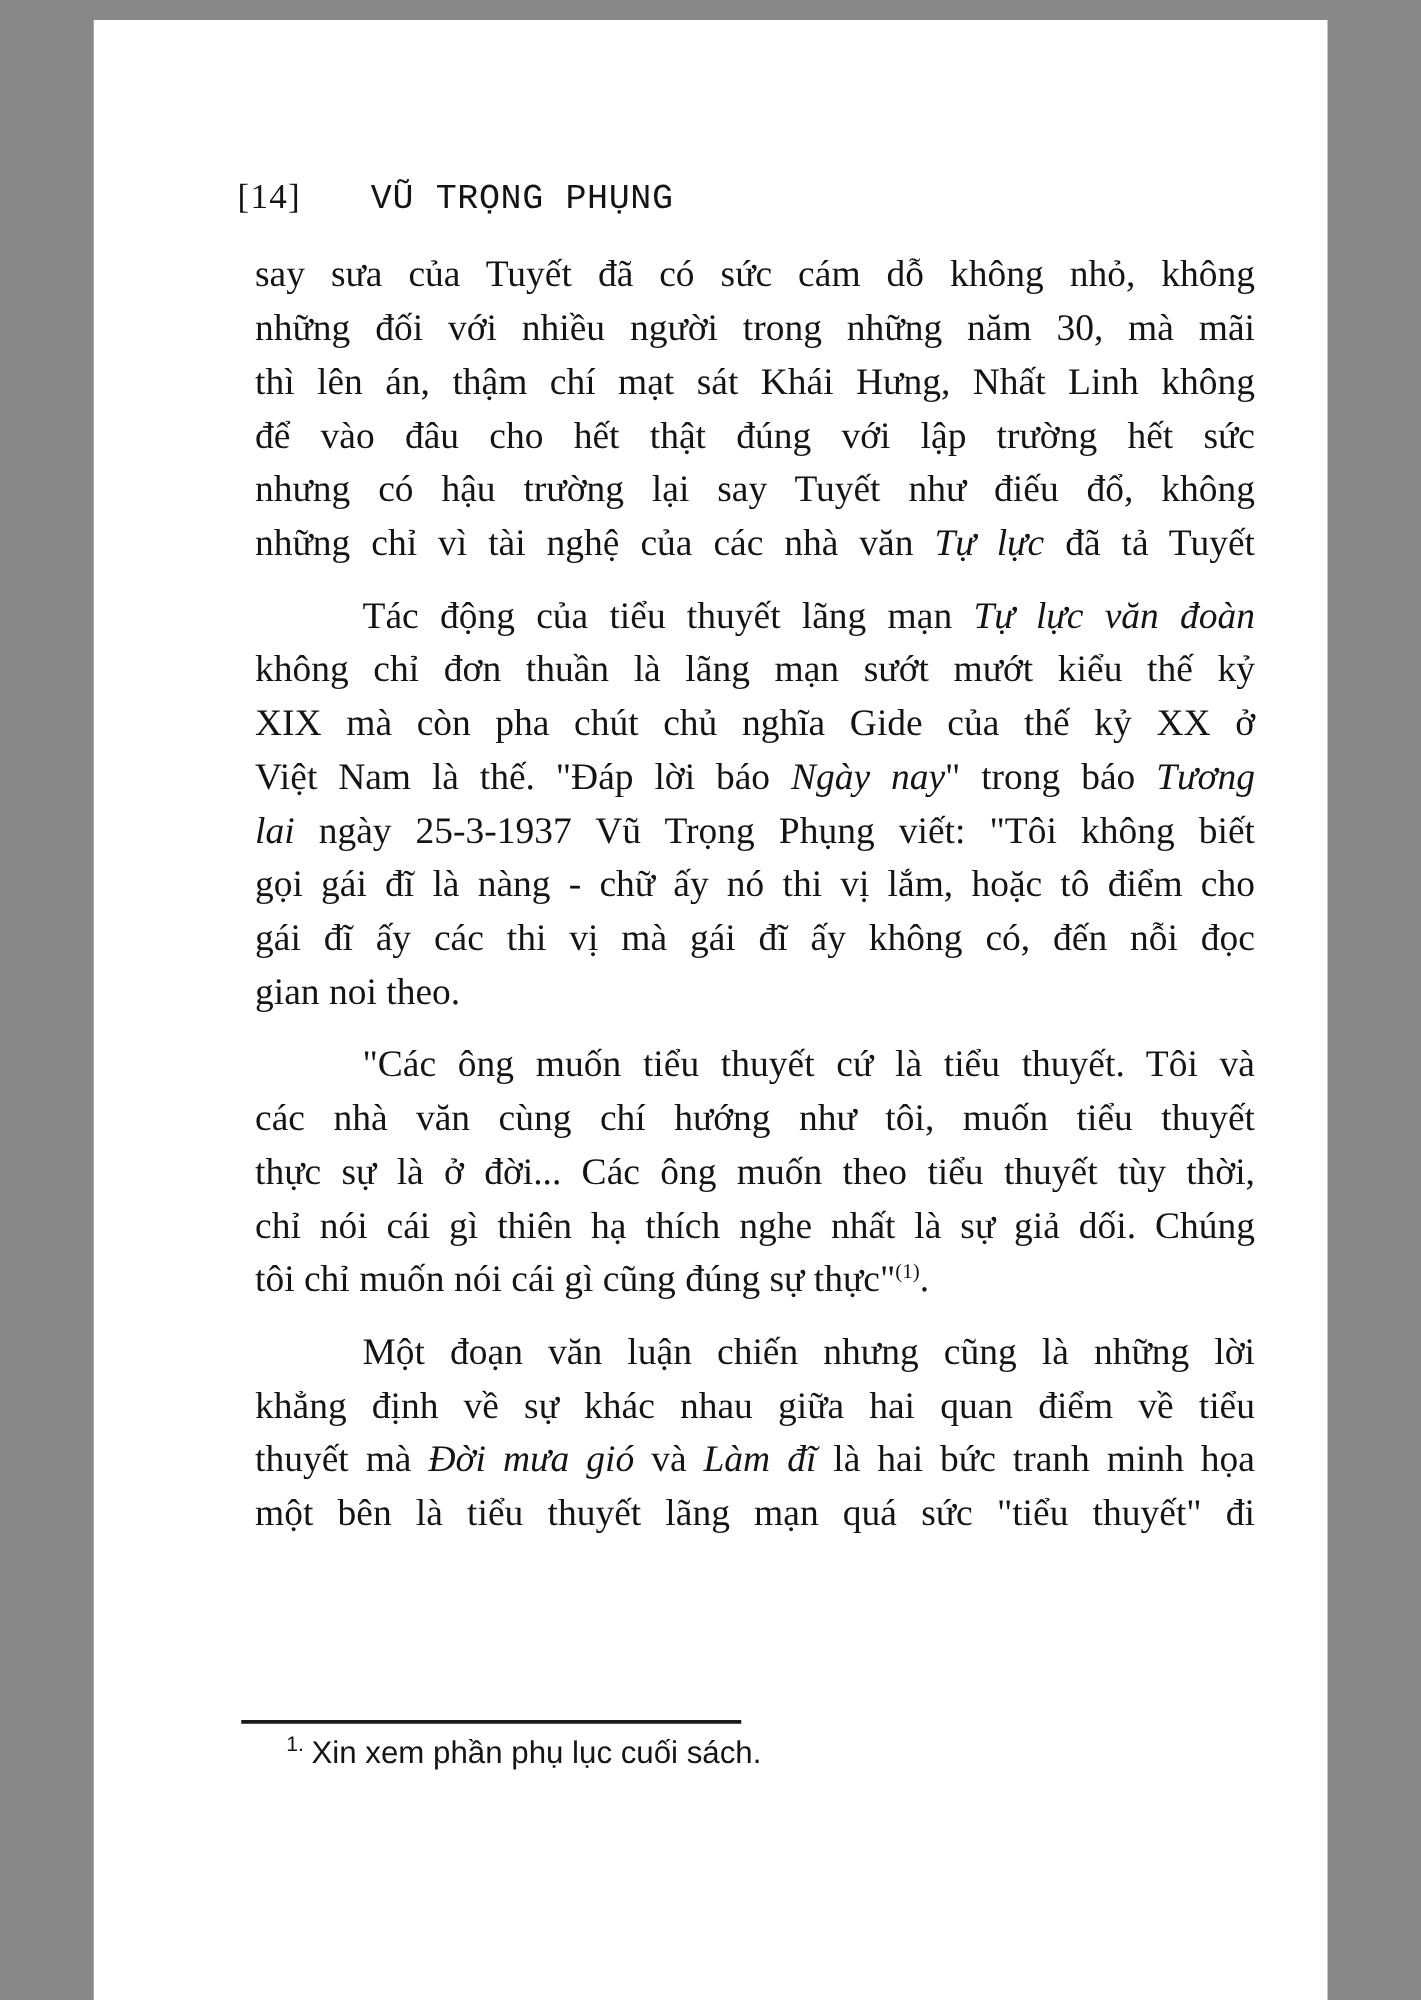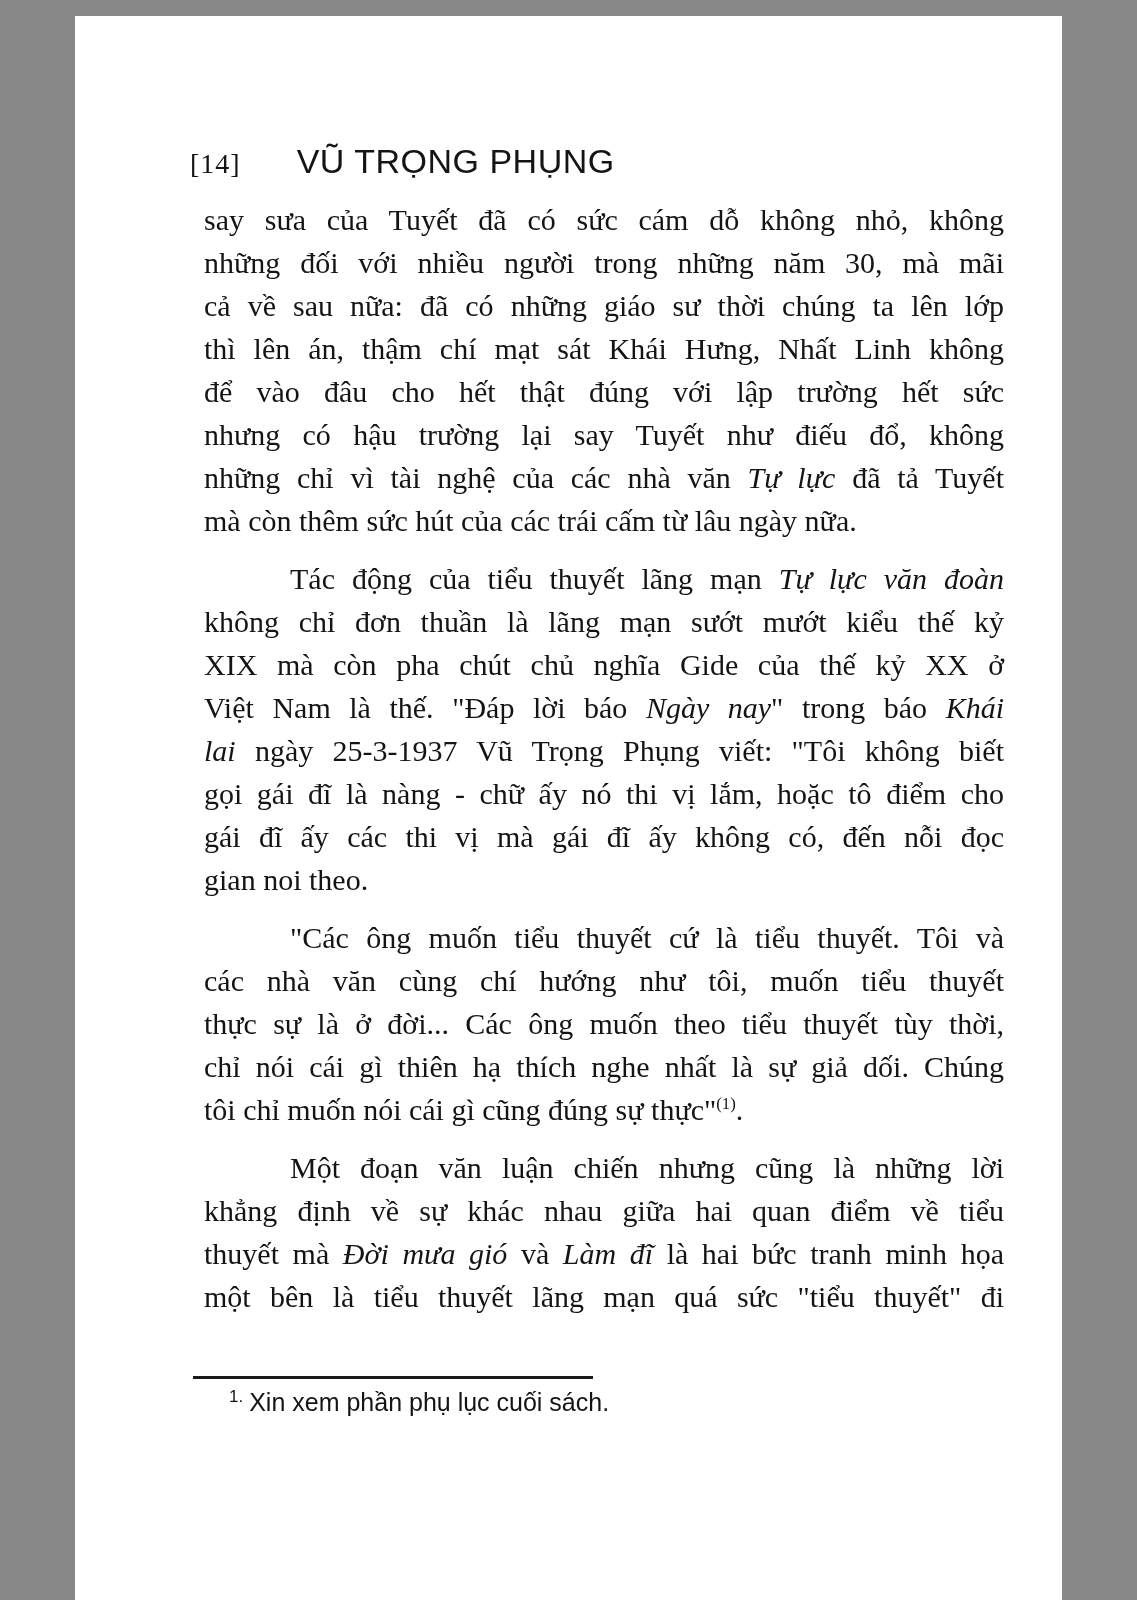--- a/index.html
+++ b/index.html
@@ -19,22 +19,22 @@
     left: 115px;
     display: flex;
     align-items: baseline;
   }
   .page-number {
     font-family: "Liberation Serif", serif;
     font-size: 28px;
     letter-spacing: 1px;
   }
   .running-title {
-    font-family: Liberation Sans, sans-serif;
-    font-size: 34px;
+    font-family: Liberation Mono, monospace;
+    font-size: 28px;
     font-weight: 500;
     letter-spacing: 0.5px;
     margin-left: 56px;
   }
   .body-text {
     position: absolute;
     top: 182px;
     left: 129px;
     width: 800px;
     font-family: "Liberation Serif", serif;
@@ -84,32 +84,30 @@
 
   <div class="header">
     <span class="page-number">[14]</span>
     <span class="running-title">VŨ TRỌNG PHỤNG</span>
   </div>
 
   <div class="body-text">
       <div class="para">
         <div class="line"><span>say sưa của Tuyết đã có sức cám dỗ không nhỏ, không</span></div>
         <div class="line"><span>những đối với nhiều người trong những năm 30, mà mãi</span></div>
-        <div class="line"><span>cả về sau nữa: đã có những giáo sư thời chúng ta lên lớp</span></div>
         <div class="line"><span>thì lên án, thậm chí mạt sát Khái Hưng, Nhất Linh không</span></div>
         <div class="line"><span>để vào đâu cho hết thật đúng với lập trường hết sức</span></div>
         <div class="line"><span>nhưng có hậu trường lại say Tuyết như điếu đổ, không</span></div>
         <div class="line"><span>những chỉ vì tài nghệ của các nhà văn </span><span class="it">Tự lực</span><span> đã tả Tuyết</span></div>
-        <div class="line last"><span>mà còn thêm sức hút của các trái cấm từ lâu ngày nữa.</span></div>
       </div>
       <div class="para">
         <div class="line indent"><span>Tác động của tiểu thuyết lãng mạn </span><span class="it">Tự lực văn đoàn</span></div>
         <div class="line"><span>không chỉ đơn thuần là lãng mạn sướt mướt kiểu thế kỷ</span></div>
         <div class="line"><span>XIX mà còn pha chút chủ nghĩa Gide của thế kỷ XX ở</span></div>
-        <div class="line"><span>Việt Nam là thế. "Đáp lời báo </span><span class="it">Ngày nay</span><span>" trong báo </span><span class="it">Khái</span></div>
+        <div class="line"><span>Việt Nam là thế. "Đáp lời báo </span><span class="it">Ngày nay</span><span>" trong báo </span><span class="it">Tương</span></div>
         <div class="line"><span class="it">lai</span><span> ngày 25-3-1937 Vũ Trọng Phụng viết: "Tôi không biết</span></div>
         <div class="line"><span>gọi gái đĩ là nàng - chữ ấy nó thi vị lắm, hoặc tô điểm cho</span></div>
         <div class="line"><span>gái đĩ ấy các thi vị mà gái đĩ ấy không có, đến nỗi đọc</span></div>
         <div class="line last"><span>gian noi theo.</span></div>
       </div>
       <div class="para">
         <div class="line indent"><span>"Các ông muốn tiểu thuyết cứ là tiểu thuyết. Tôi và</span></div>
         <div class="line"><span>các nhà văn cùng chí hướng như tôi, muốn tiểu thuyết</span></div>
         <div class="line"><span>thực sự là ở đời... Các ông muốn theo tiểu thuyết tùy thời,</span></div>
         <div class="line"><span>chỉ nói cái gì thiên hạ thích nghe nhất là sự giả dối. Chúng</span></div>

